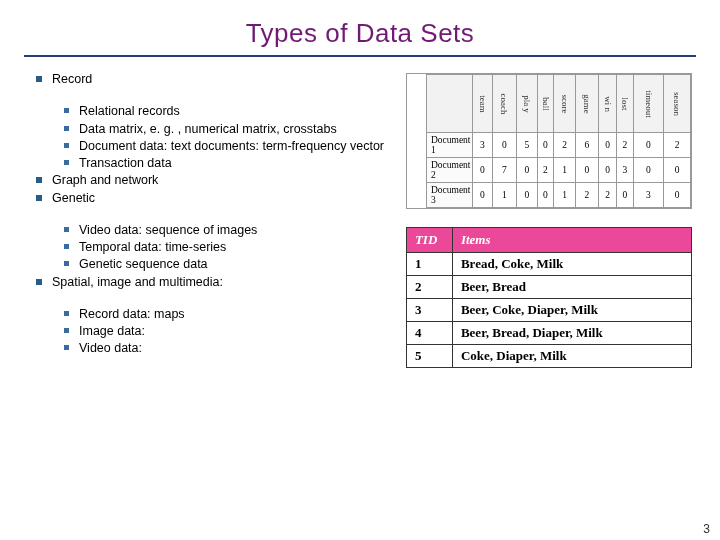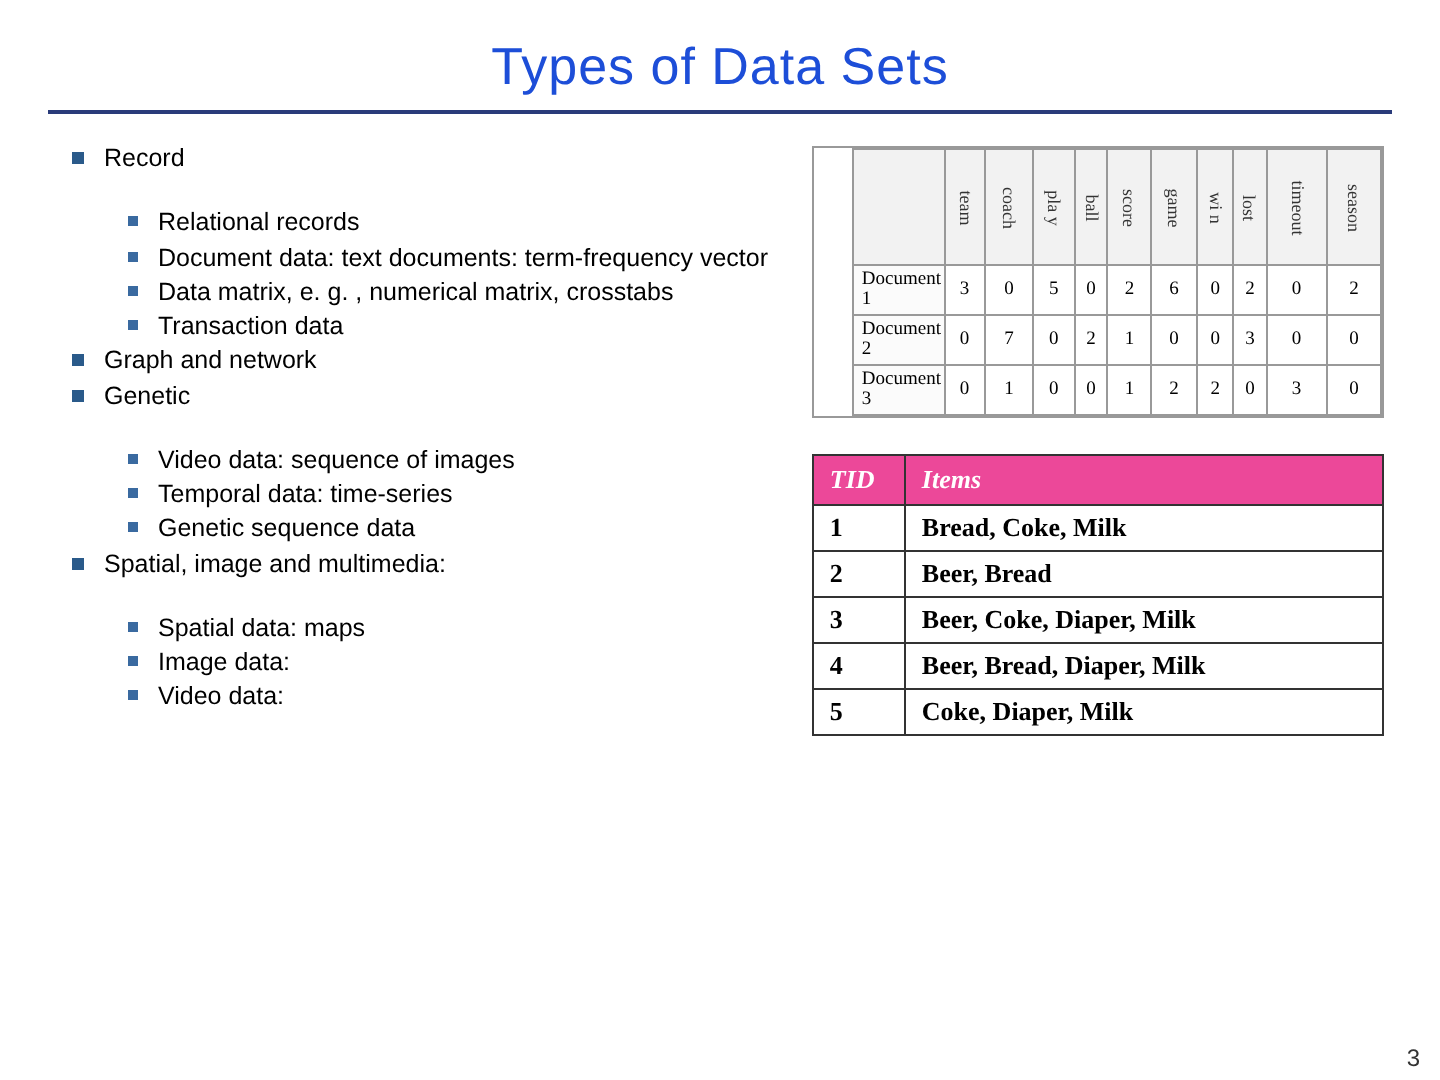--- a/index.html
+++ b/index.html
@@ -1,18 +1,18 @@
 <!DOCTYPE html>
 <html><head>
 <meta charset="utf-8">
 <style>
   * { box-sizing: border-box; margin: 0; padding: 0; }
   html, body { width: 720px; height: 540px; background: #fff; font-family: Arial, Helvetica, sans-serif; overflow: hidden; }
   .slide { position: relative; width: 720px; height: 540px; padding: 18px 28px 0 28px; }
-  .title { font-size: 26px; font-weight: 400; text-align: center; color: #1d4ed8; margin-bottom: 6px; letter-spacing: 0.5px; }
+  .title { font-size: 26px; font-weight: 400; text-align: center; color: #701a75; margin-bottom: 6px; letter-spacing: 0.5px; }
   .title-rule { border: none; border-top: 2px solid #2a3b7a; margin: 0 -4px 14px -4px; }
   .body { display: flex; }
   .left { width: 402px; font-size: 12.5px; line-height: 1.3; color: #000; }
   .right { width: 290px; padding-left: 0; }
   .lvl1 { padding-left: 8px; }
   .lvl1 > .item { margin-bottom: 1px; }
   .lvl2 { padding-left: 28px; margin-top: 16px; }
   .lvl2 > .item { margin-bottom: 1px; }
   .item { display: flex; align-items: flex-start; }
   .bullet { display: inline-block; width: 6px; height: 6px; background: #2a5a8a; margin-top: 5px; margin-right: 10px; flex: 0 0 6px; }
@@ -47,28 +47,28 @@
             <span class="bullet"></span>
             <span class="txt">Record</span>
           </div>
           <div class="lvl2">
             <div class="item">
               <span class="bullet sm"></span>
               <span class="txt">Relational records</span>
             </div>
             <div class="item">
               <span class="bullet sm"></span>
+              <span class="txt">Data matrix, e. g. , numerical matrix, crosstabs</span>
+            </div>
+            <div class="item">
+              <span class="bullet sm"></span>
               <span class="txt">Document data: text documents: term-frequency vector</span>
             </div>
             <div class="item">
               <span class="bullet sm"></span>
-              <span class="txt">Data matrix, e. g. , numerical matrix, crosstabs</span>
-            </div>
-            <div class="item">
-              <span class="bullet sm"></span>
               <span class="txt">Transaction data</span>
             </div>
           </div>
           <div class="item">
             <span class="bullet"></span>
             <span class="txt">Graph and network</span>
           </div>
           <div class="item">
             <span class="bullet"></span>
             <span class="txt">Genetic</span>
@@ -87,21 +87,21 @@
               <span class="txt">Genetic sequence data</span>
             </div>
           </div>
           <div class="item">
             <span class="bullet"></span>
             <span class="txt">Spatial, image and multimedia:</span>
           </div>
           <div class="lvl2">
             <div class="item">
               <span class="bullet sm"></span>
-              <span class="txt">Spatial data: maps</span>
+              <span class="txt">Record data: maps</span>
             </div>
             <div class="item">
               <span class="bullet sm"></span>
               <span class="txt">Image data:</span>
             </div>
             <div class="item">
               <span class="bullet sm"></span>
               <span class="txt">Video data:</span>
             </div>
           </div>

